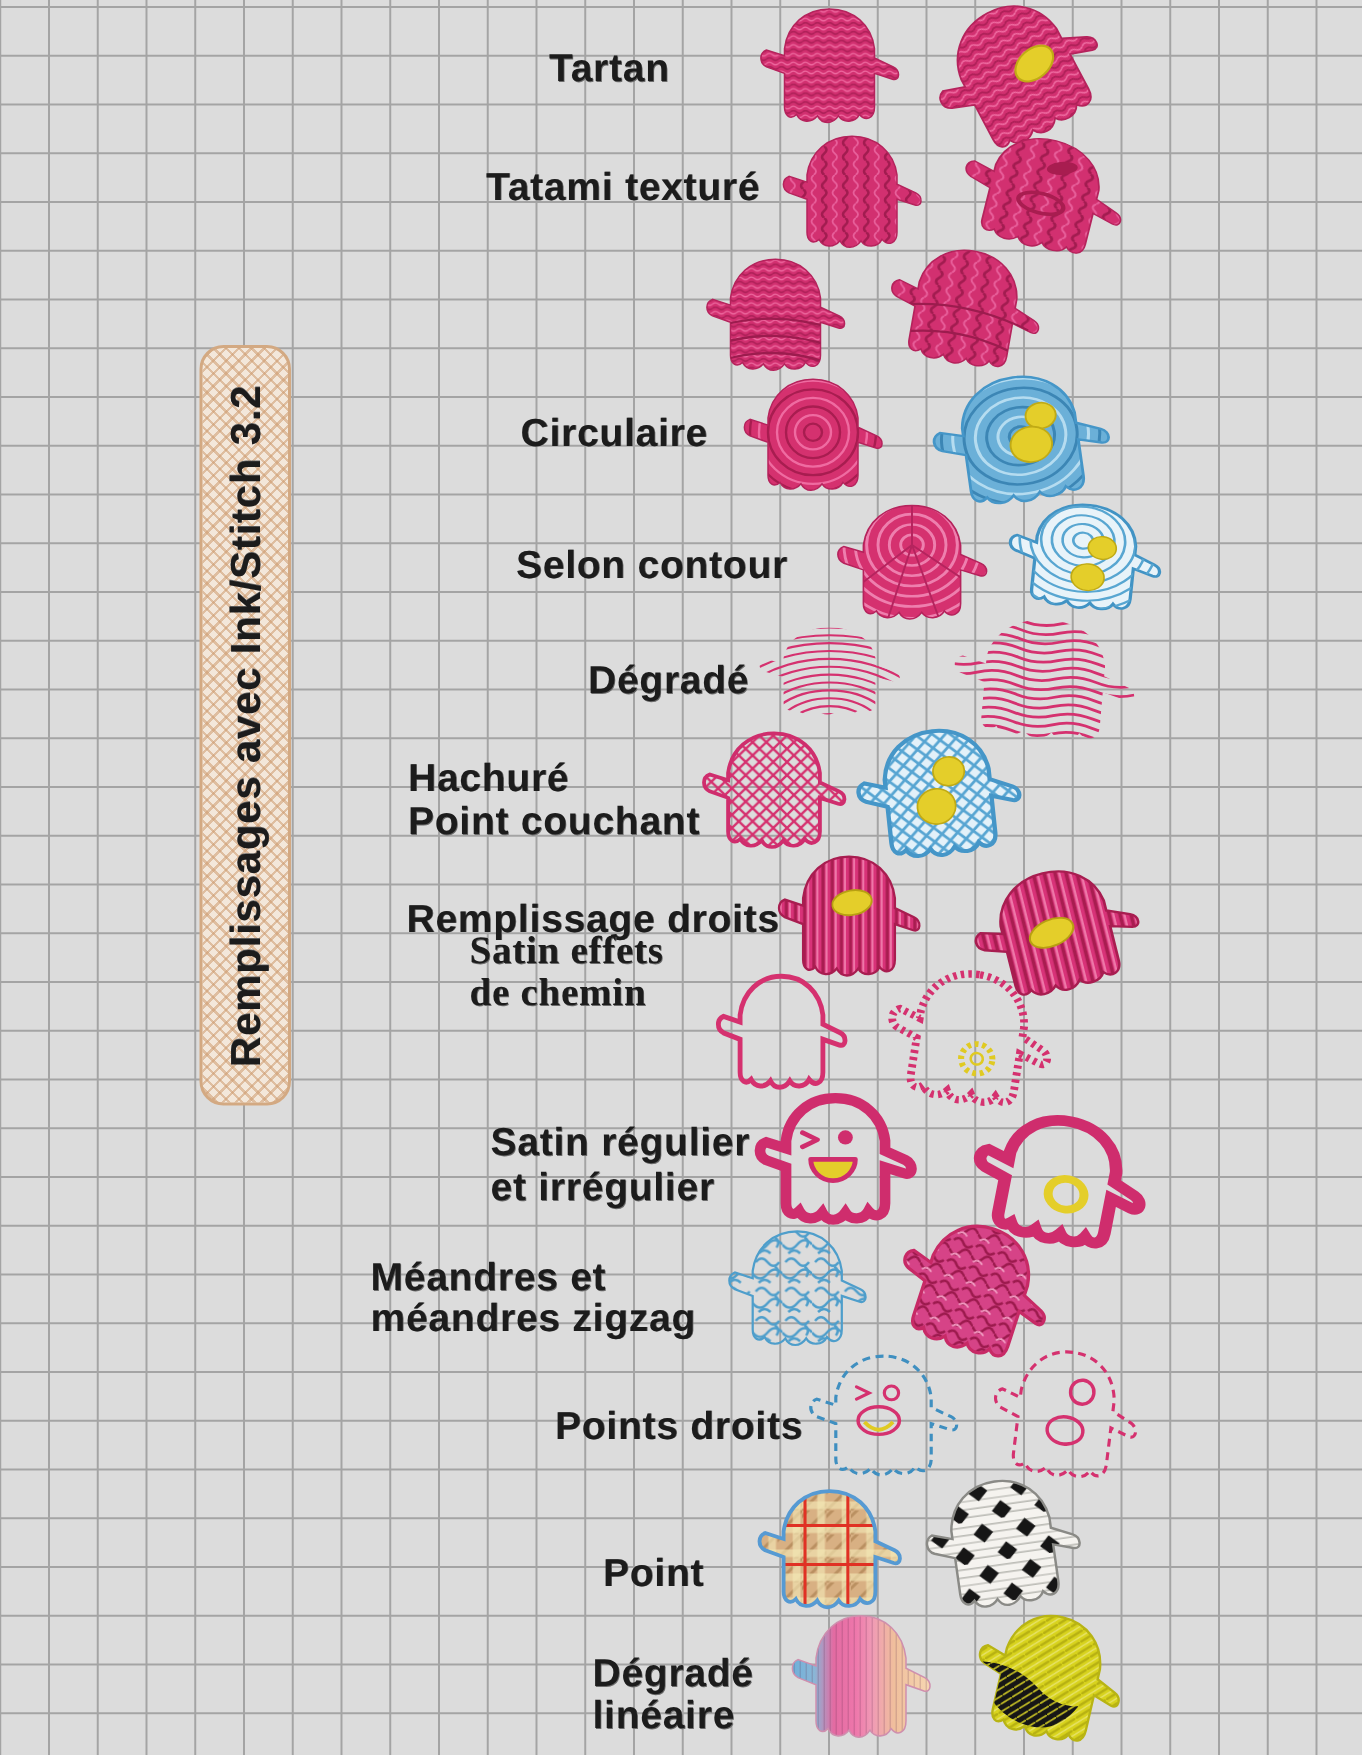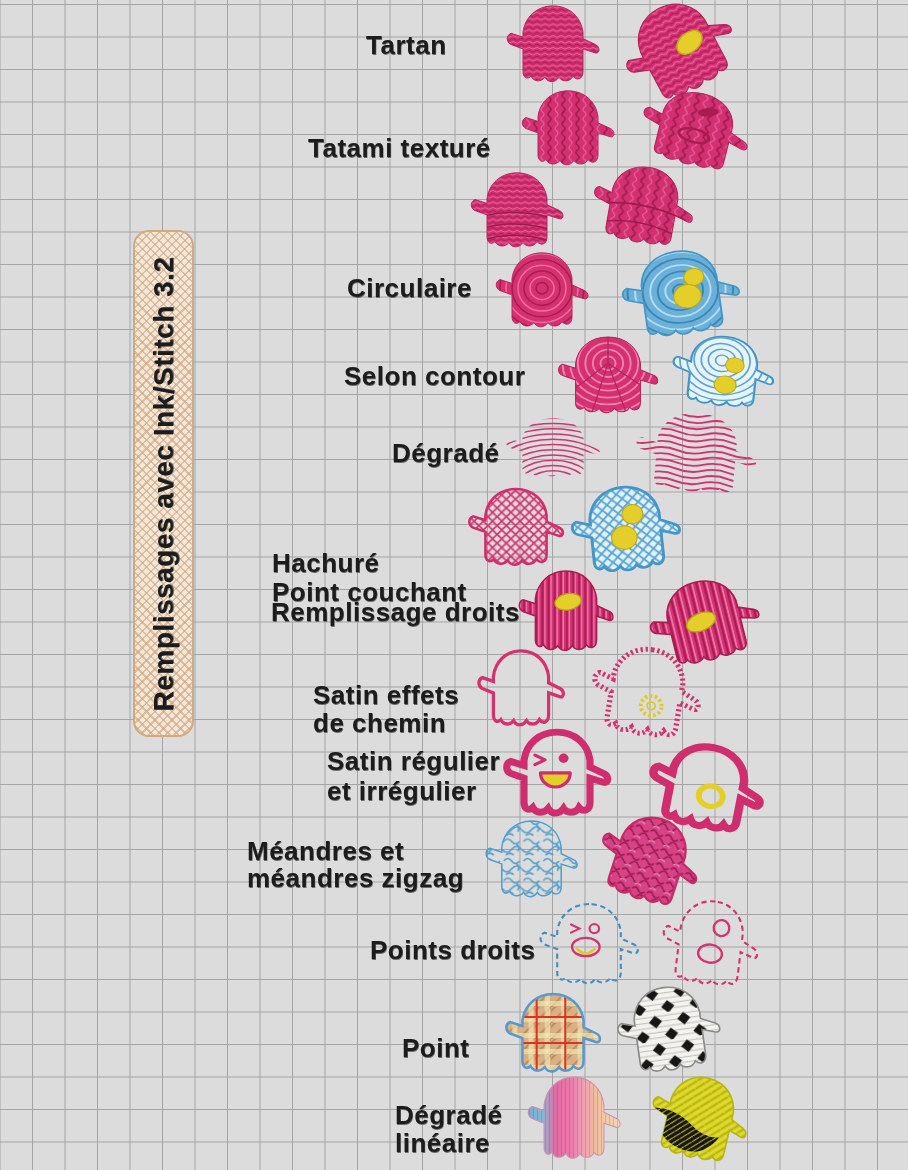--- a/index.html
+++ b/index.html
@@ -122,40 +122,40 @@
     </defs>
   </svg>
 
   <div class="banner">
     <span class="banner-text">Remplissages avec Ink/Stitch 3.2</span>
   </div>
 
   <div class="lbl" style="left:366px;top:31px;">
       <span>Tartan</span>
     </div>
-  <div class="lbl" style="left:308px;top:110px;margin-top:24px;">
+  <div class="lbl" style="left:324px;top:110px;">
       <span>Tatami texturé</span>
     </div>
   <div class="lbl" style="left:347px;top:274px;">
       <span>Circulaire</span>
     </div>
   <div class="lbl" style="left:344px;top:362px;">
       <span>Selon contour</span>
     </div>
   <div class="lbl" style="left:392px;top:439px;">
       <span>Dégradé</span>
     </div>
-  <div class="lbl" style="left:272px;top:504px;line-height:29px;margin-top:45px;">
+  <div class="lbl" style="left:272px;top:504px;line-height:29px;">
       <span>Hachuré</span>
       <span>Point couchant</span>
     </div>
   <div class="lbl" style="left:271px;top:598px;">
       <span>Remplissage droits</span>
     </div>
-  <div class="lbl" style="left:313px;top:681px;">
+  <div class="lbl" style="left:313px;top:620px;font-family:Liberation Serif, serif;">
       <span>Satin effets</span>
       <span>de chemin</span>
     </div>
   <div class="lbl" style="left:327px;top:746px;line-height:30px;">
       <span>Satin régulier</span>
       <span>et irrégulier</span>
     </div>
   <div class="lbl" style="left:247px;top:838px;line-height:27px;">
       <span>Méandres et</span>
       <span>méandres zigzag</span>

